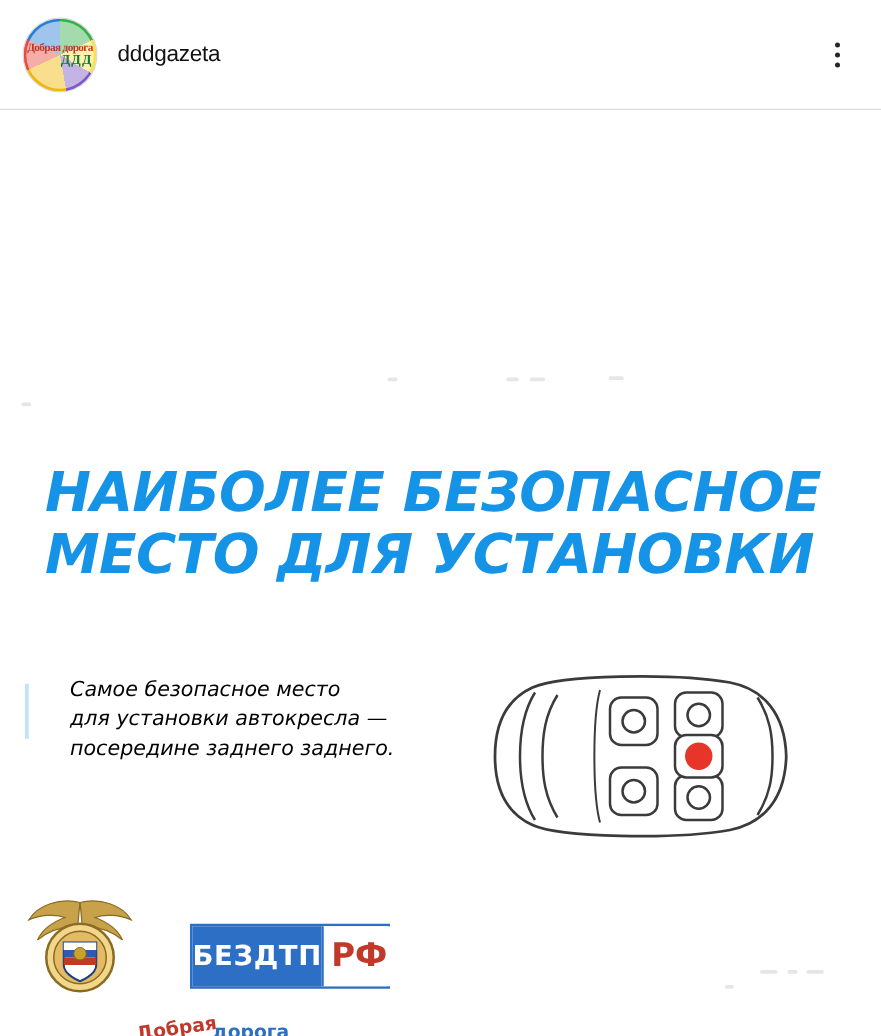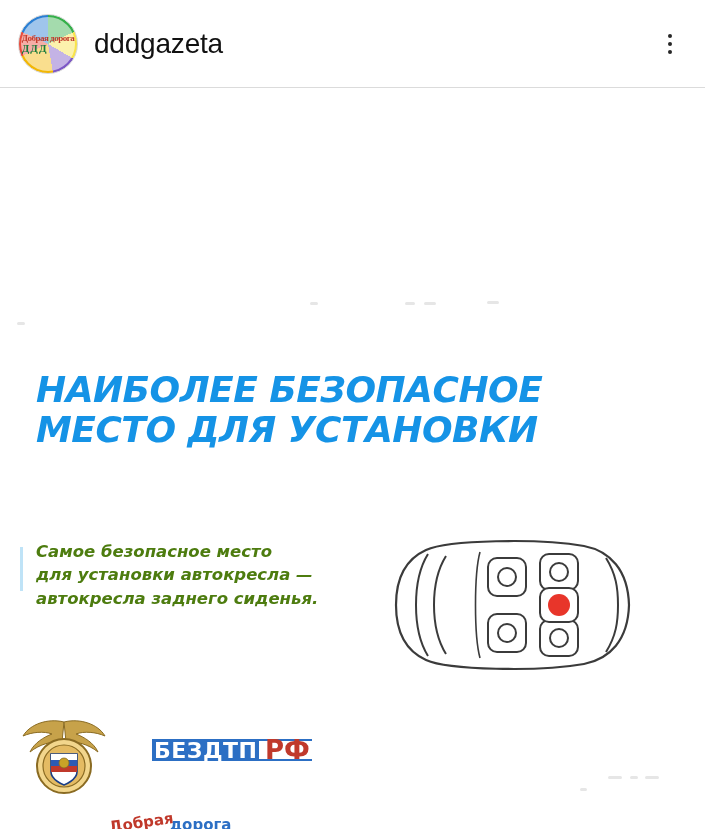--- a/index.html
+++ b/index.html
@@ -57,31 +57,31 @@
     align-items: center;
     justify-content: center;
   }
   .avatar-logo-text {
     font-size: 9px;
     font-weight: bold;
     color: #c0392b;
     letter-spacing: -0.5px;
     font-family: "Liberation Serif", serif;
     line-height: 1;
-    text-align: left;
+    text-align: right;
   }
   .avatar-logo-text .d-row {
     display: block;
     color: #1a7a3c;
     font-size: 11px;
     letter-spacing: 1px;
   }
   .username {
     margin-left: 16px;
-    font-size: 28px;
+    font-size: 18px;
     color: #111111;
     font-weight: 400;
     letter-spacing: -0.2px;
     font-family: "Liberation Sans", sans-serif;
   }
   .more-menu {
     position: absolute;
     right: 22px;
     top: 50%;
     transform: translateY(-50%);
@@ -130,21 +130,21 @@
 
   .headline {
     position: absolute;
     left: 36px;
     top: 282px;
     width: 660px;
     color: #1593e6;
     font-family: "DejaVu Sans", sans-serif;
     font-weight: bold;
     font-style: italic;
-    font-size: 36px;
+    font-size: 44px;
     line-height: 1.12;
     letter-spacing: -0.5px;
     text-transform: uppercase;
   }
   .headline .ln { display: block; white-space: nowrap; }
 
   .sub-block {
     position: absolute;
     left: 36px;
     top: 452px;
@@ -153,25 +153,26 @@
   .sub-bar {
     position: absolute;
     left: -16px;
     top: 7px;
     width: 3px;
     height: 44px;
     background: #bfe3f7;
   }
   .subtext {
     font-family: "DejaVu Sans", sans-serif;
-    font-weight: bold;
+    font-weight: normal;
     font-style: italic;
     font-size: 16.5px;
     line-height: 1.42;
-    color: #4d7c0f;
+    color: #000000;
+    margin-left: 20px;
   }
   .subtext .ln { display: block; }
 
   
   .car-diagram {
     position: absolute;
     left: 388px;
     top: 448px;
     width: 250px;
     height: 138px;
@@ -183,21 +184,21 @@
     left: 18px;
     top: 628px;
     width: 92px;
     height: 82px;
   }
   .bezdtp-logo {
     position: absolute;
     left: 152px;
     top: 651px;
     width: 160px;
-    height: 22px;
+    height: 52px;
     border: 2px solid #2c6fc4;
     background: #ffffff;
     display: flex;
     align-items: stretch;
     box-sizing: border-box;
   }
   .bezdtp-left {
     flex: 1 1 auto;
     background: #2c6fc4;
     color: #ffffff;
@@ -267,21 +268,21 @@
   <div class="headline">
     <span class="ln">НАИБОЛЕЕ БЕЗОПАСНОЕ</span>
     <span class="ln">МЕСТО ДЛЯ УСТАНОВКИ</span>
   </div>
 
   <div class="sub-block">
     <div class="sub-bar"></div>
     <div class="subtext">
       <span class="ln">Самое безопасное место</span>
       <span class="ln">для установки автокресла —</span>
-      <span class="ln">автокресла заднего сиденья.</span>
+      <span class="ln">посередине заднего заднего.</span>
     </div>
   </div>
 
   <svg class="car-diagram" viewBox="0 0 250 138">
 
     <path d="M38 14 C60 4, 150 2, 196 10 C222 15, 240 34, 241 69 C240 104, 222 123, 196 128 C150 136, 60 134, 38 124 C16 114, 8 94, 8 69 C8 44, 16 24, 38 14 Z" fill="#ffffff" stroke="#3b3b3b" stroke-width="2.2" stroke-linejoin="round"></path>
 
     <path d="M40 18 C30 34, 28 52, 28 69 C28 86, 30 104, 40 120" fill="none" stroke="#3b3b3b" stroke-width="2"></path>
     <path d="M58 20 C48 36, 46 52, 46 69 C46 86, 48 102, 58 118" fill="none" stroke="#3b3b3b" stroke-width="2"></path>
 

